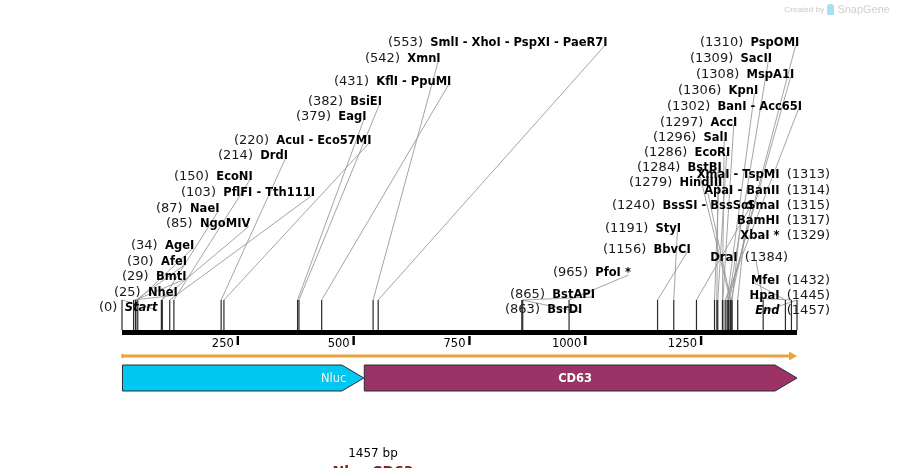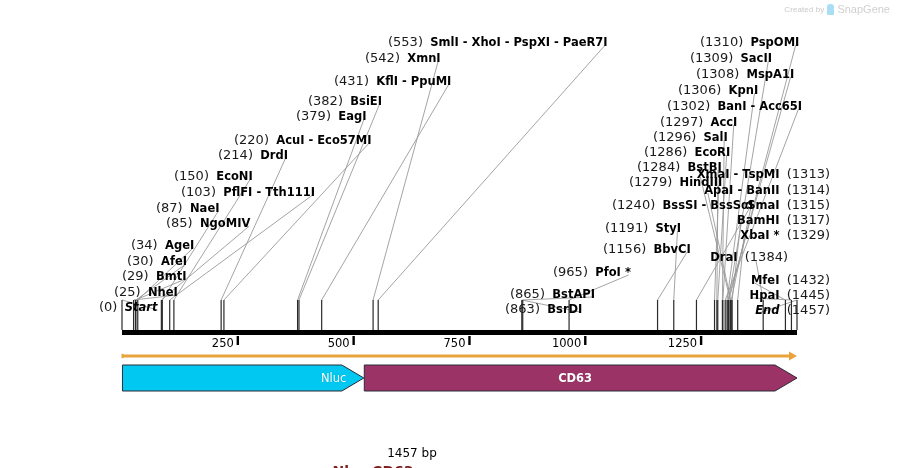--- a/index.html
+++ b/index.html
@@ -55,21 +55,21 @@
     text-shadow:0 0 1px rgba(0,0,0,.25);
   }
 
   
   .title{
     position:absolute;width:746px;text-align:center;
     font-size:14px;font-weight:bold;color:#7f1d1d;margin-top:35px;
   }
   .subtitle{
     position:absolute;width:746px;text-align:center;
-    font-size:12px;color:#000;padding-left:39px;
+    font-size:12px;color:#000;
   }
 </style>
 </head>
 <body>
 
 <div id="map">
 
   <div class="watermark">
     <span class="wm-created">Created by</span>
     <span class="wm-logo"></span>

